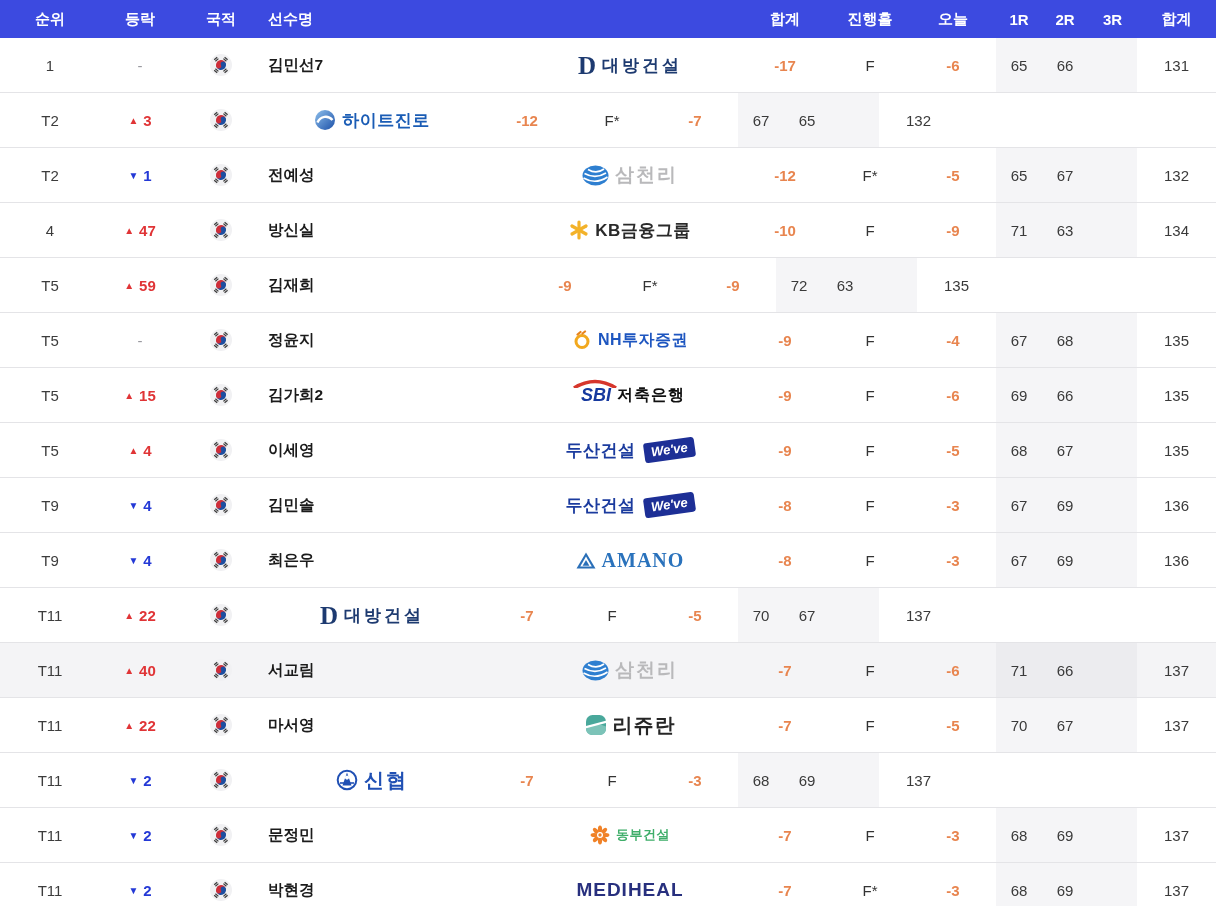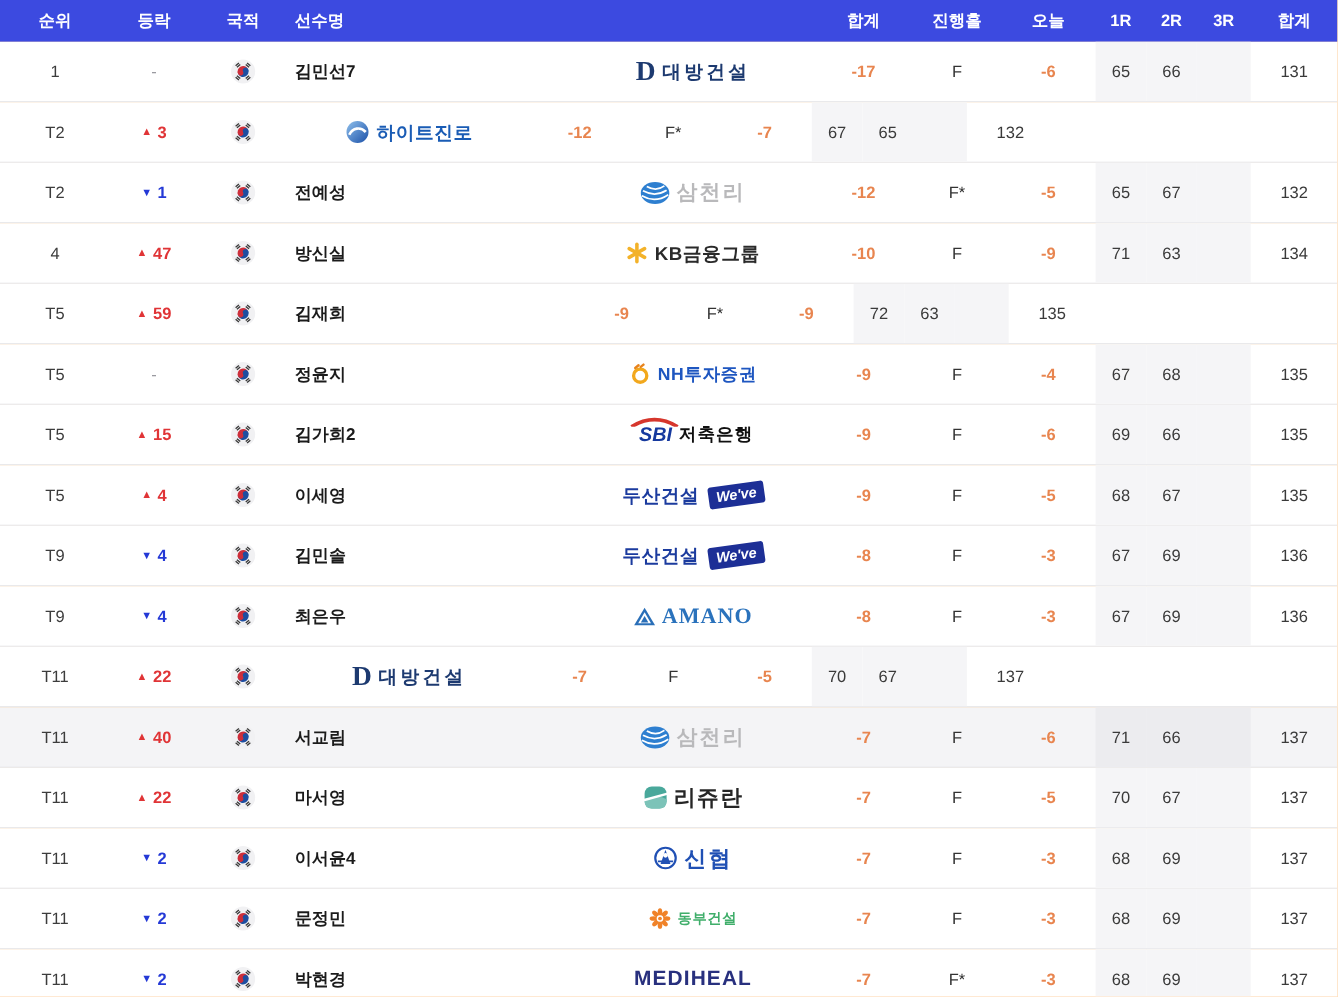--- a/index.html
+++ b/index.html
@@ -1,16 +1,16 @@
 <!DOCTYPE html>
 <html><head>
 <meta charset="utf-8">
 <style>
   html,body{margin:0;padding:0;background:#fff;}
-  .board{width:1216px;height:906px;overflow:hidden;background:#fdba74;position:relative;
+  .board{width:1216px;height:906px;overflow:hidden;background:#bef264;position:relative;
          font-family:"Liberation Sans",sans-serif;}
   .thead{display:flex;height:38px;background:#3c4ae0;color:#fff;font-size:15px;font-weight:700;}
   .thead .c{background:transparent !important;}
   .row{display:flex;height:55px;box-sizing:border-box;border-bottom:1px solid #e4e4e7;
        font-size:15px;color:#333;background:#fff;}
   .row.hl{background:#f4f4f6;}
   .c{display:flex;align-items:center;justify-content:center;height:100%;box-sizing:border-box;}
   .c-rank{width:100px;}
   .c-change{width:80px;}
   .c-flag{width:82px;}
@@ -651,21 +651,20 @@
               </g>
               <g stroke="#3a3a3a" stroke-width="1.2">
                 <path d="M5.2 6.8 l3 -2.6 M6.4 8.2 l3 -2.6"></path>
                 <path d="M15.6 4.2 l3 2.6 M14.4 5.6 l3 2.6"></path>
                 <path d="M5.2 17.2 l3 2.6 M6.4 15.8 l3 2.6"></path>
                 <path d="M15.6 19.8 l3 -2.6 M14.4 18.4 l3 -2.6"></path>
               </g>
             </svg>
           </span>
         </div>
-        <div class="c c-name name">이서윤4</div>
         <div class="c c-logo">
           <span class="logo-inner">
             <span style="display:inline-flex">
               <svg width="22" height="22" viewBox="0 0 22 22">
                 <circle cx="11" cy="11" r="9.3" fill="none" stroke="#2050b4" stroke-width="2"></circle>
                 <path d="M11 3.5 L15.5 16.5 H6.5 Z" fill="#2050b4"></path>
                 <circle cx="11" cy="8.6" r="2.1" fill="#fff"></circle>
                 <path d="M4 14 h14" stroke="#2050b4" stroke-width="1.6"></path>
               </svg>
             </span>

